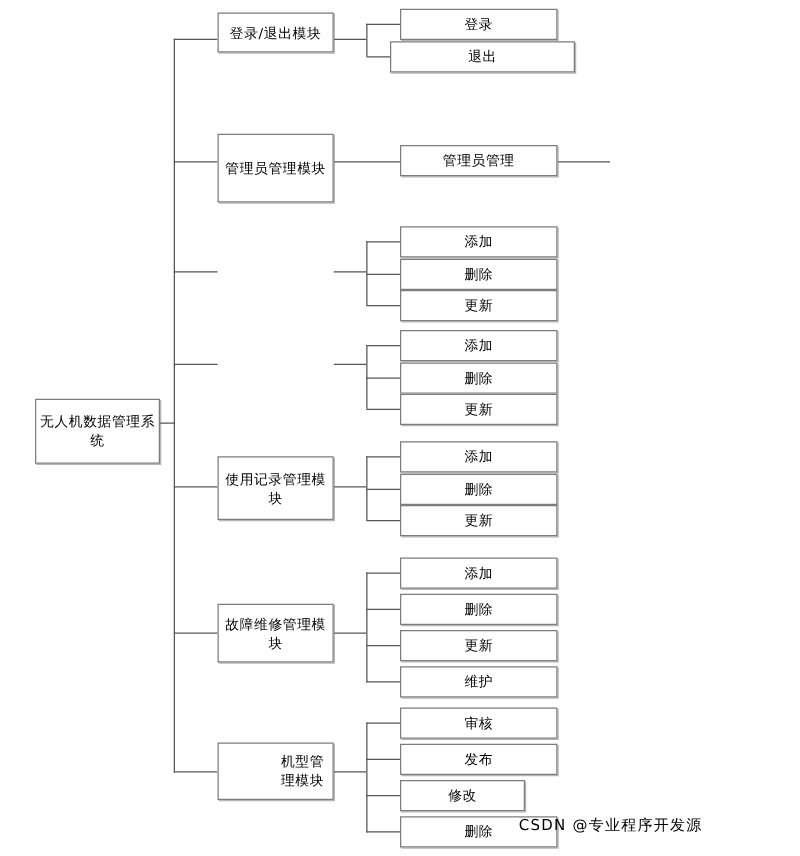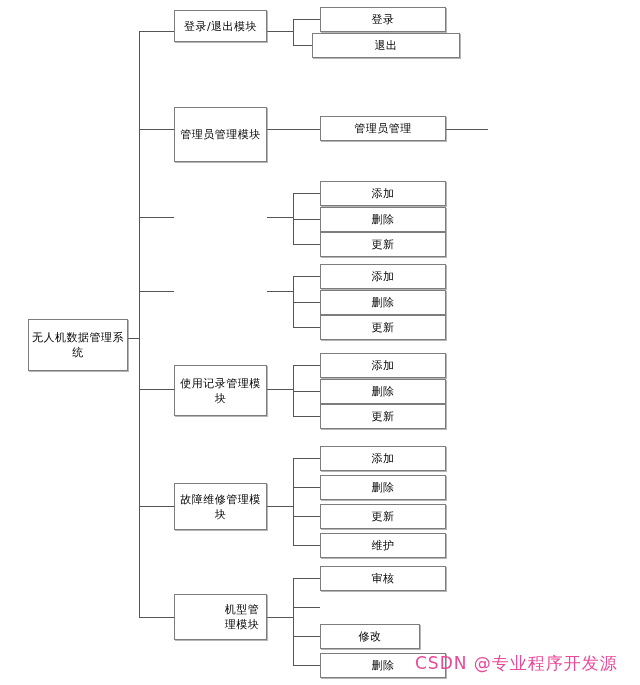--- a/index.html
+++ b/index.html
@@ -40,22 +40,22 @@
   }
   .line {
     position: absolute;
     background: #555555;
     z-index: 1;
   }
   .line.h { height: 1px; }
   .line.v { width: 1px; }
   .watermark {
     position: absolute;
-    color: #ec4899;
-    font-size: 17px;
+    color: #000000;
+    font-size: 12px;
     letter-spacing: 1px;
     z-index: 3;
     white-space: nowrap;
     user-select: none;
   }
 </style>
 </head>
 <body>
 
 <div id="canvas">
@@ -171,20 +171,23 @@
   <div class="node" style="left:174px; top:594px; width:93px; height:46px;padding-left:43px;">
     <span>机型管理模块</span>
   </div>
   <div class="line h" style="left:267px; top:617px; width:26px;"></div>
   <div class="line v" style="left:293px; top:578px; height:88px;"></div>
   <div class="line h" style="left:293px; top:578px; width:27px;"></div>
   <div class="node" style="left:320px; top:566px; width:126px; height:25px;">
     <span>审核</span>
   </div>
   <div class="line h" style="left:293px; top:607px; width:27px;"></div>
+  <div class="node" style="left:320px; top:595px; width:126px; height:25px;">
+    <span>发布</span>
+  </div>
   <div class="line h" style="left:293px; top:636px; width:27px;"></div>
   <div class="node" style="left:320px; top:624px; width:100px; height:25px;">
     <span>修改</span>
   </div>
   <div class="line h" style="left:293px; top:665px; width:27px;"></div>
   <div class="node" style="left:320px; top:653px; width:126px; height:25px;">
     <span>删除</span>
   </div>
 
   <div class="watermark" style="left:415px; top:652px;">CSDN @专业程序开发源</div>

